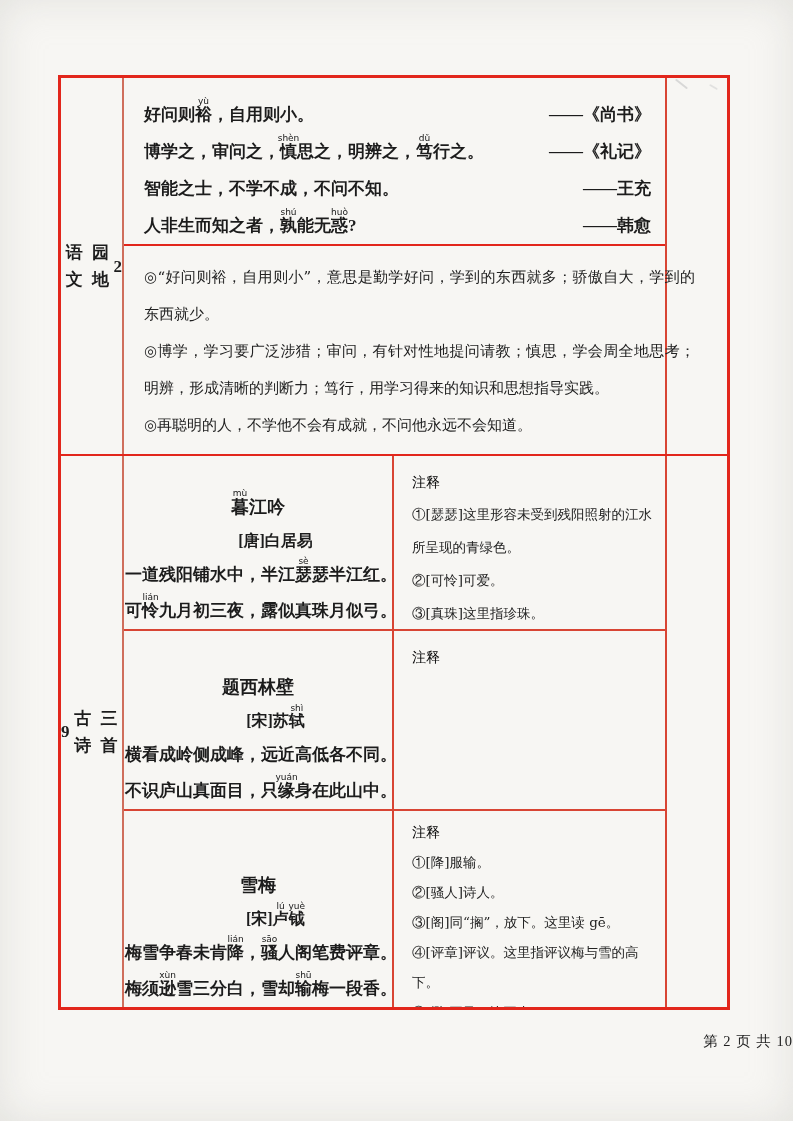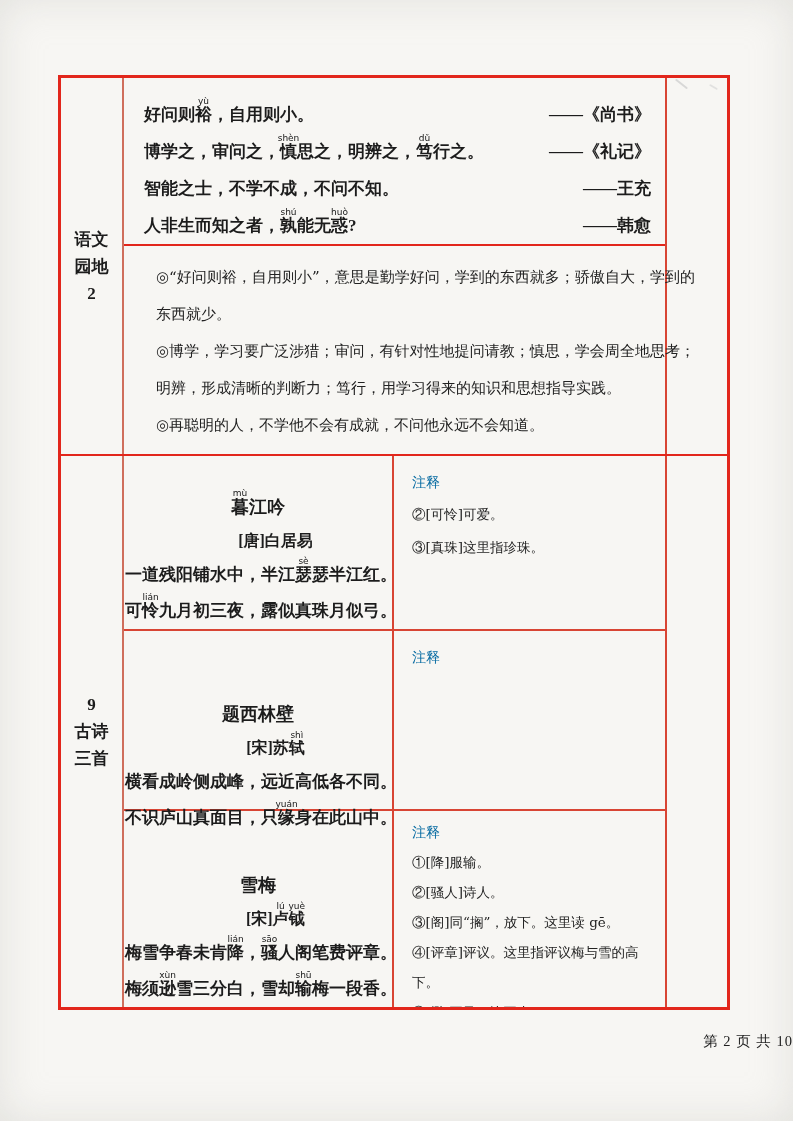--- a/index.html
+++ b/index.html
@@ -29,63 +29,63 @@
   .v-notes  { left:331px; top:378px; width:2px; height:551px; background:#d84534; }
   .h-sec    { left:0; top:376px; width:100%; height:2px; background:#e2261b; }
   .h-quotes { left:63px; top:166px; width:541px; height:2px; background:#e2261b; }
   .h-poem1  { left:63px; top:551px; width:541px; height:2px; background:#d84534; }
   .h-poem2  { left:63px; top:731px; width:541px; height:2px; background:#d84534; }
 
   
   .cell { position:absolute; }
   .label-cell {
     left:0; width:61px;
-    display:flex; flex-direction:column; align-items:center; justify-content:center;
+    display:flex; align-items:center; justify-content:center;
     font-weight:700; font-size:17px; line-height:27px; text-align:center;
   }
   .label-0 { top:0;   height:376px; }
   .label-1 { top:378px; height:551px; }
 
   .quotes-cell { left:63px; top:0;   width:541px; height:166px; padding:11px 14px 0 20px; }
   .quote-line {
     display:flex; justify-content:space-between; align-items:flex-end;
     height:37px; font-size:17px; font-weight:700; white-space:nowrap;
   }
   .quote-text ruby rt, .poem-line ruby rt, .poem-title ruby rt, .poem-author ruby rt {
     font-family:"DejaVu Sans","Liberation Sans",sans-serif;
     font-size:9px; font-weight:400; letter-spacing:0; color:#161616;
   }
   .quote-source { font-weight:700; }
 
-  .expl-cell { left:63px; top:168px; width:587px; height:208px; padding:13px 16px 0 32px; overflow:hidden;border-radius:20px; }
+  .expl-cell { left:63px; top:168px; width:587px; height:208px; padding:13px 16px 0 20px; overflow:hidden;border-radius:20px; }
   .expl-para {
     font-family:"DejaVu Serif","Liberation Serif",serif;
     font-size:15px; line-height:37px; font-weight:400; color:#222;
     text-align:justify;
   }
 
   .poem-cell {
     left:63px; width:268px; overflow:hidden;
     display:flex; flex-direction:column; justify-content:flex-end; align-items:center;
     text-align:center;
   }
   .poem-0 { top:378px; height:173px; }
-  .poem-1 { top:580px; height:178px; }
+  .poem-1 { top:553px; height:178px; }
   .poem-2 { top:733px; height:196px; }
   .poem-title  { font-size:18px; font-weight:700; line-height:34px; }
   .poem-author { font-size:16px; font-weight:700; line-height:33px;padding-left:35px; }
   .poem-line   { font-size:17px; font-weight:700; line-height:36px; white-space:nowrap;padding-left:6px; }
 
   .notes-cell { left:333px; width:271px; padding:10px 10px 0 18px; overflow:hidden; }
   .notes-0 { top:378px; height:173px; }
   .notes-1 { top:553px; height:178px; }
   .notes-2 { top:733px; height:196px; padding-top:6px; }
   .notes-title {
     font-family:"DejaVu Serif","Liberation Serif",serif;
-    font-size:14px; line-height:32px; color:#0369a1;
+    font-size:14px; line-height:32px; color:#000000;
   }
   .note-item {
     font-family:"DejaVu Serif","Liberation Serif",serif;
     font-size:13.5px; line-height:33px; color:#222;
   }
   .notes-2 .notes-title { line-height:30px; }
   .notes-2 .note-item   { line-height:30px; }
 
   .right-empty-col { left:606px; top:0; width:60px; height:100%; }
 
@@ -171,20 +171,21 @@
       <div class="poem-author">[宋]<ruby>卢<rt>lú</rt></ruby><ruby>钺<rt>yuè</rt></ruby></div>
       <div class="poem-lines">
           <div class="poem-line">梅雪争春未肯<ruby>降<rt>lián</rt></ruby>，<ruby>骚<rt>sāo</rt></ruby>人阁笔费评章。</div>
           <div class="poem-line">梅须<ruby>逊<rt>xùn</rt></ruby>雪三分白，雪却<ruby>输<rt>shū</rt></ruby>梅一段香。</div>
         </div>
     </div>
 
     <div class="cell notes-cell notes-0">
       <div class="notes-title">注释</div>
       <div class="notes-list">
+          <div class="note-item">①[瑟瑟]这里形容未受到残阳照射的江水所呈现的青绿色。</div>
           <div class="note-item">②[可怜]可爱。</div>
           <div class="note-item">③[真珠]这里指珍珠。</div>
         </div>
     </div>
     <div class="cell notes-cell notes-1">
       <div class="notes-title">注释</div>
     </div>
     <div class="cell notes-cell notes-2">
       <div class="notes-title">注释</div>
       <div class="notes-list">

